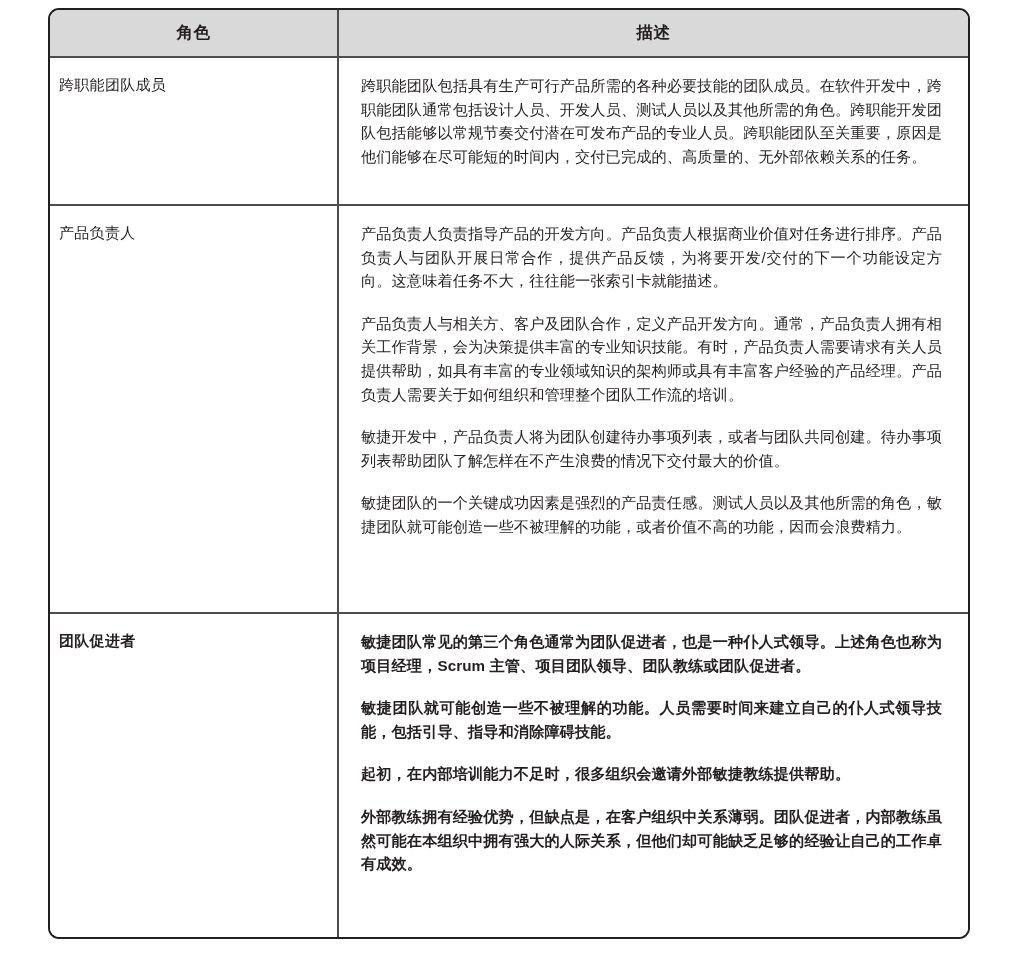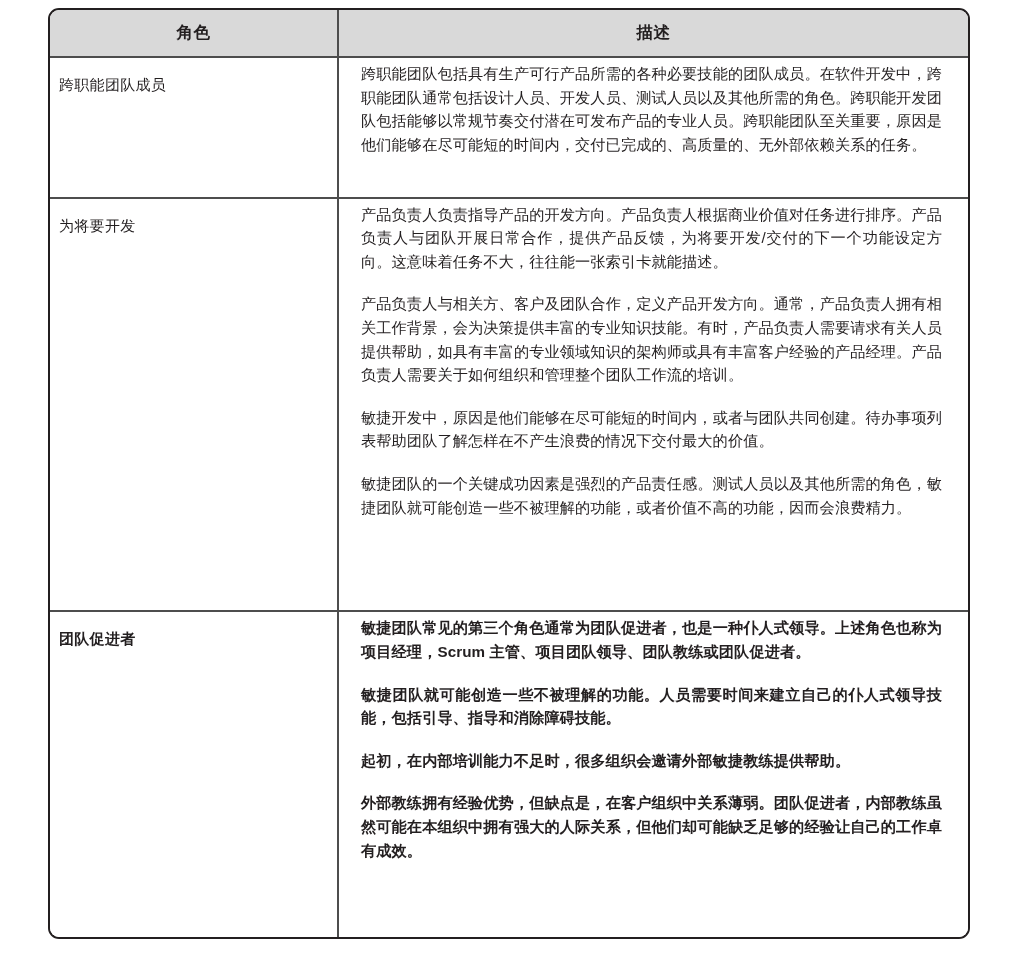--- a/index.html
+++ b/index.html
@@ -80,21 +80,21 @@
 
   .role-cell {
     padding: 16px 0 10px 9px;
     font-size: 15px;
     line-height: 1.5;
     color: #231f20;
     letter-spacing: 0.3px;
   }
 
   .desc-cell {
-    padding: 4px 26px 14px 22px;
+    padding: 16px 26px 14px 22px;
   }
 
   .desc-cell p {
     margin: 0 0 19px 0;
     font-size: 15.2px;
     line-height: 23.6px;
     color: #231f20;
     text-align: justify;
     text-justify: inter-ideograph;
     letter-spacing: 0.1px;
@@ -130,27 +130,27 @@
           </td>
           <td class="col-desc">
             <div class="desc-cell">
               <p>跨职能团队包括具有生产可行产品所需的各种必要技能的团队成员。在软件开发中，跨职能团队通常包括设计人员、开发人员、测试人员以及其他所需的角色。跨职能开发团队包括能够以常规节奏交付潜在可发布产品的专业人员。跨职能团队至关重要，原因是他们能够在尽可能短的时间内，交付已完成的、高质量的、无外部依赖关系的任务。</p>
             </div>
           </td>
         </tr>
 
         <tr>
           <td class="col-role">
-            <div class="role-cell">为将要开发</div>
+            <div class="role-cell">产品负责人</div>
           </td>
           <td class="col-desc">
             <div class="desc-cell">
               <p>产品负责人负责指导产品的开发方向。产品负责人根据商业价值对任务进行排序。产品负责人与团队开展日常合作，提供产品反馈，为将要开发/交付的下一个功能设定方向。这意味着任务不大，往往能一张索引卡就能描述。</p>
               <p>产品负责人与相关方、客户及团队合作，定义产品开发方向。通常，产品负责人拥有相关工作背景，会为决策提供丰富的专业知识技能。有时，产品负责人需要请求有关人员提供帮助，如具有丰富的专业领域知识的架构师或具有丰富客户经验的产品经理。产品负责人需要关于如何组织和管理整个团队工作流的培训。</p>
-              <p>敏捷开发中，原因是他们能够在尽可能短的时间内，或者与团队共同创建。待办事项列表帮助团队了解怎样在不产生浪费的情况下交付最大的价值。</p>
+              <p>敏捷开发中，产品负责人将为团队创建待办事项列表，或者与团队共同创建。待办事项列表帮助团队了解怎样在不产生浪费的情况下交付最大的价值。</p>
               <p>敏捷团队的一个关键成功因素是强烈的产品责任感。测试人员以及其他所需的角色，敏捷团队就可能创造一些不被理解的功能，或者价值不高的功能，因而会浪费精力。</p>
             </div>
           </td>
         </tr>
 
         <tr>
           <td class="col-role">
             <div class="role-cell">团队促进者</div>
           </td>
           <td class="col-desc">

